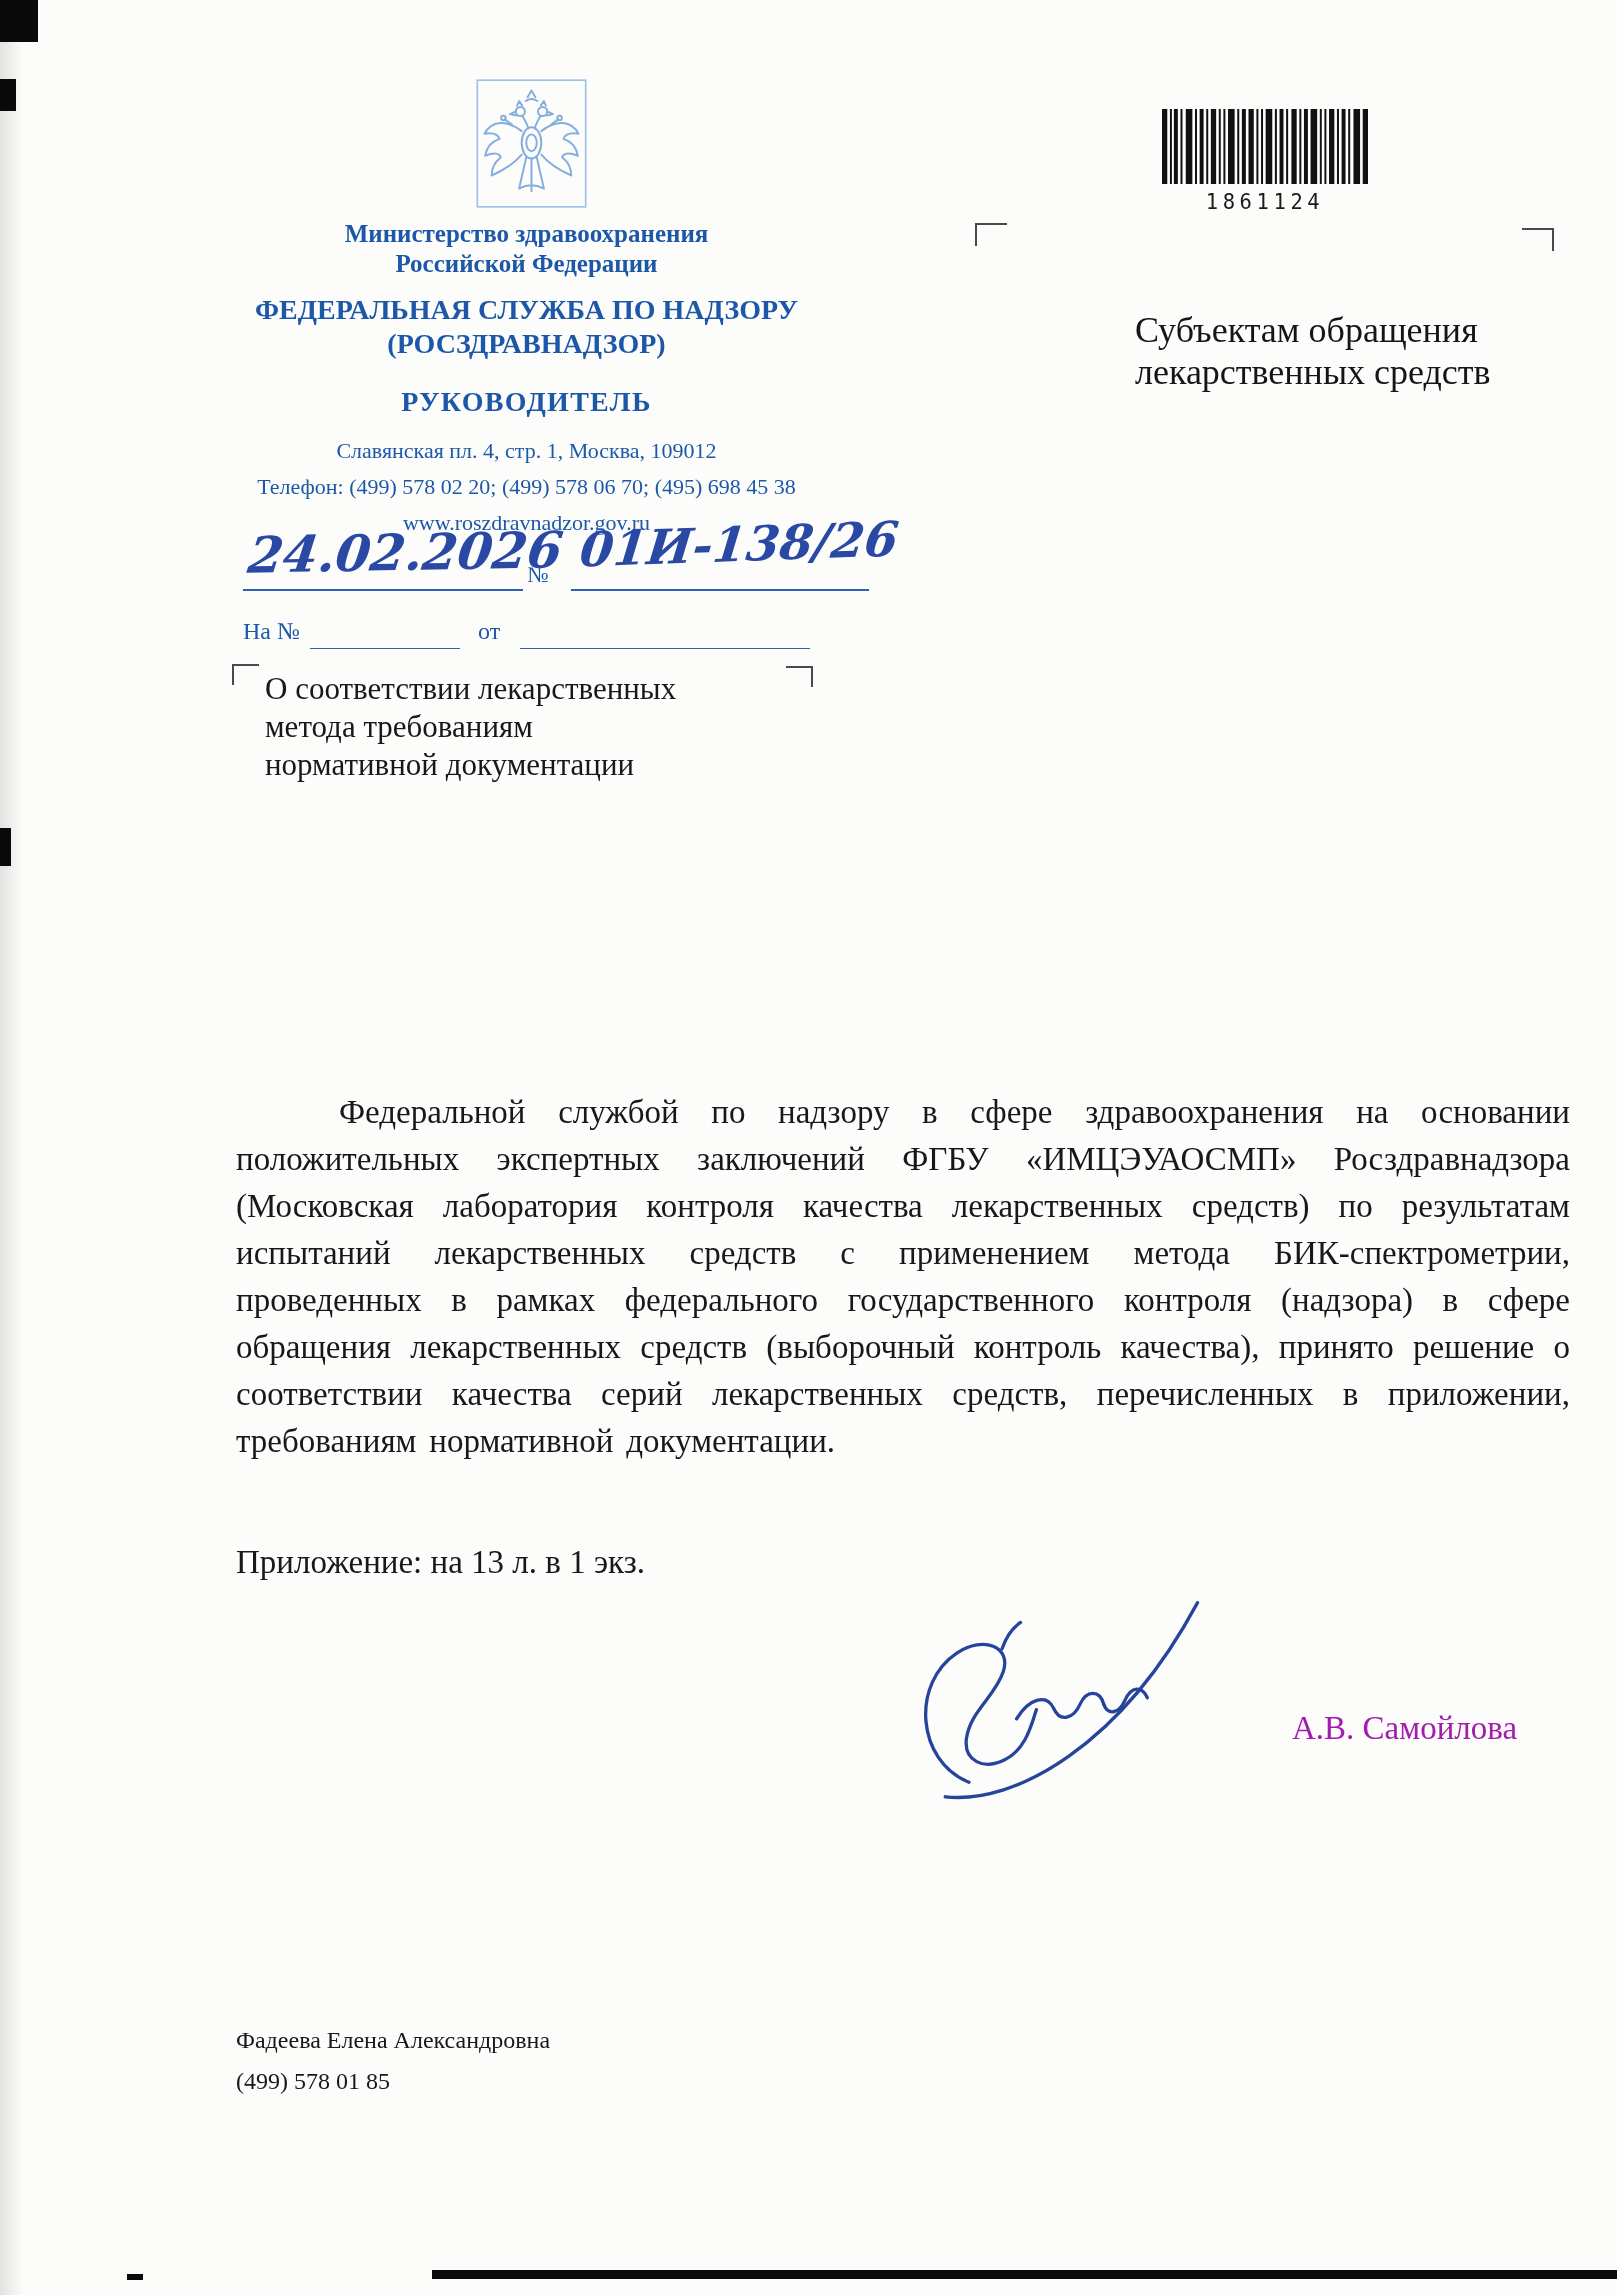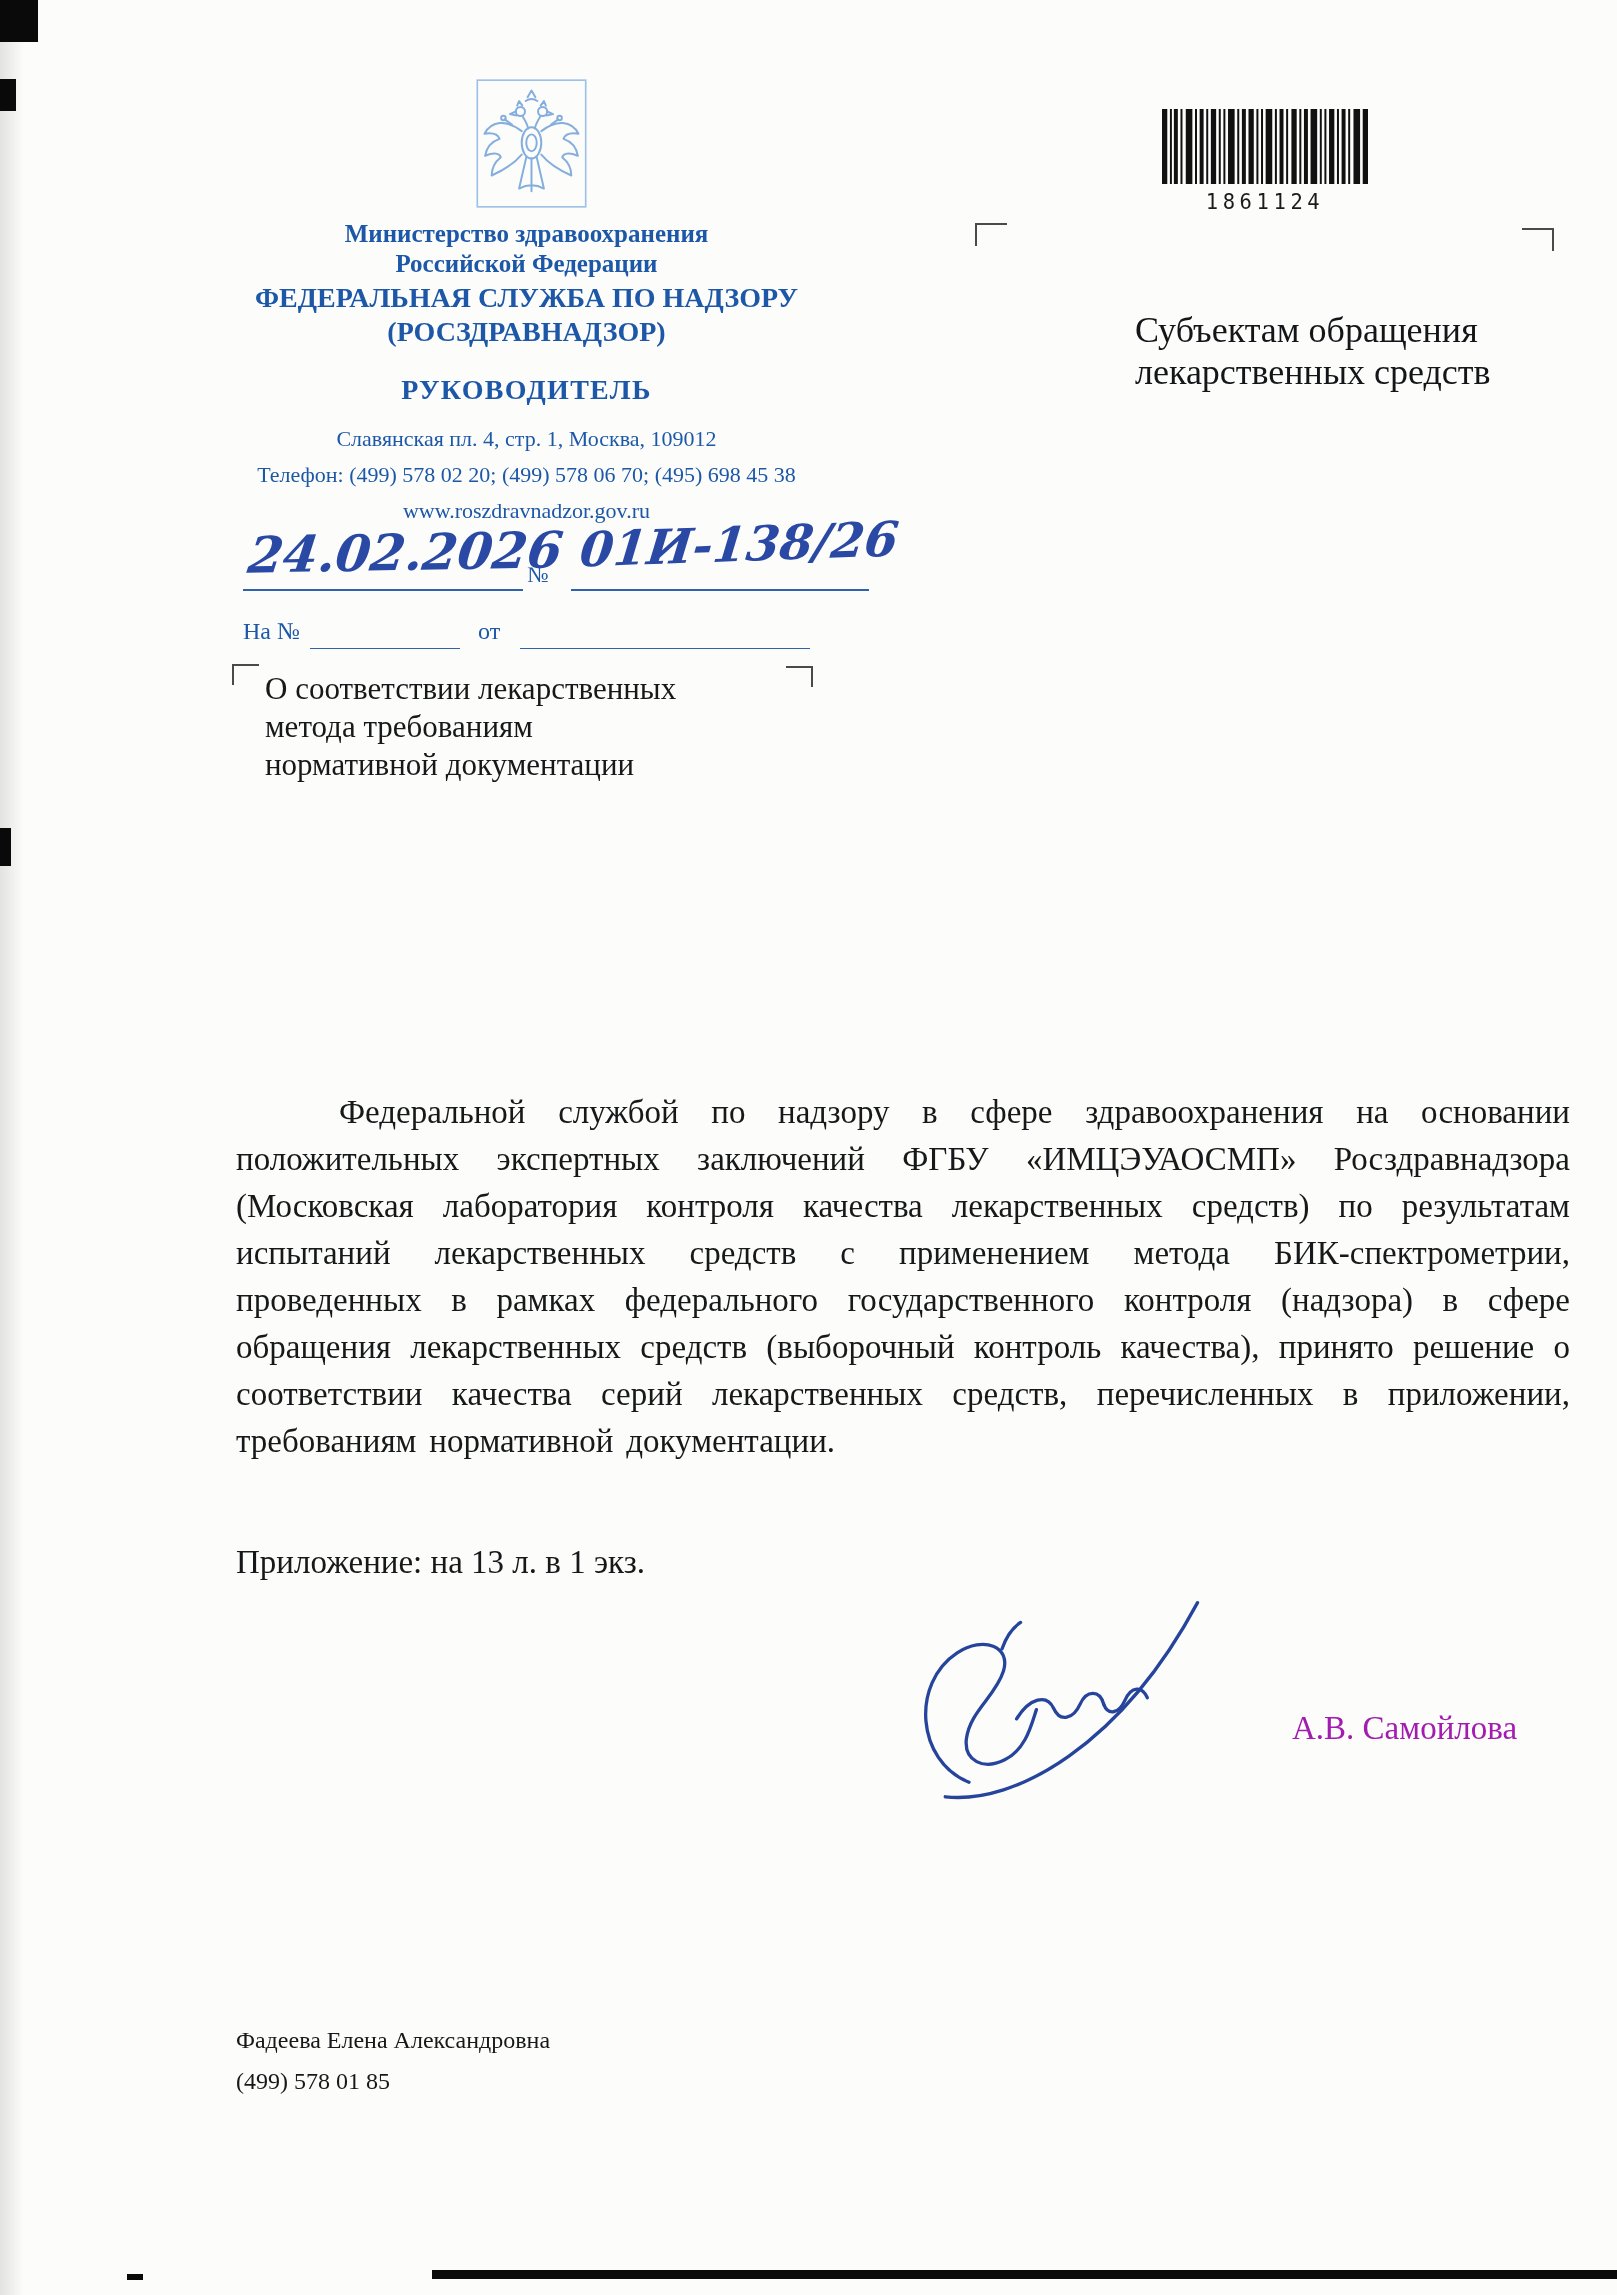--- a/index.html
+++ b/index.html
@@ -11,21 +11,21 @@
     overflow:hidden;
     box-shadow:0 0 13px rgba(0,0,0,.4);
   }
   .abs{position:absolute;}
   
   .letterhead{
     left:218px;top:219px;width:617px;
     text-align:center;color:#1d58a8;
   }
   .ministry{font-size:25px;line-height:30px;font-weight:bold;}
-  .service{font-size:28px;line-height:34px;font-weight:bold;margin-top:2px;}
+  .service{font-size:28px;line-height:34px;font-weight:bold;margin-top:14px;}
   .position-title{font-size:28px;line-height:34px;font-weight:bold;margin-top:24px;letter-spacing:1.3px;text-align:center;}
   .addr{font-size:22px;line-height:26px;margin-top:18.5px;}
   .addr div{margin:10px;}
   
   .emblem{left:476px;top:78px;width:111px;height:131px;}
   
   .hand{
     color:#2a49a4;
     font-family:"DejaVu Serif","Liberation Serif",serif;
     font-style:italic;font-weight:600;

